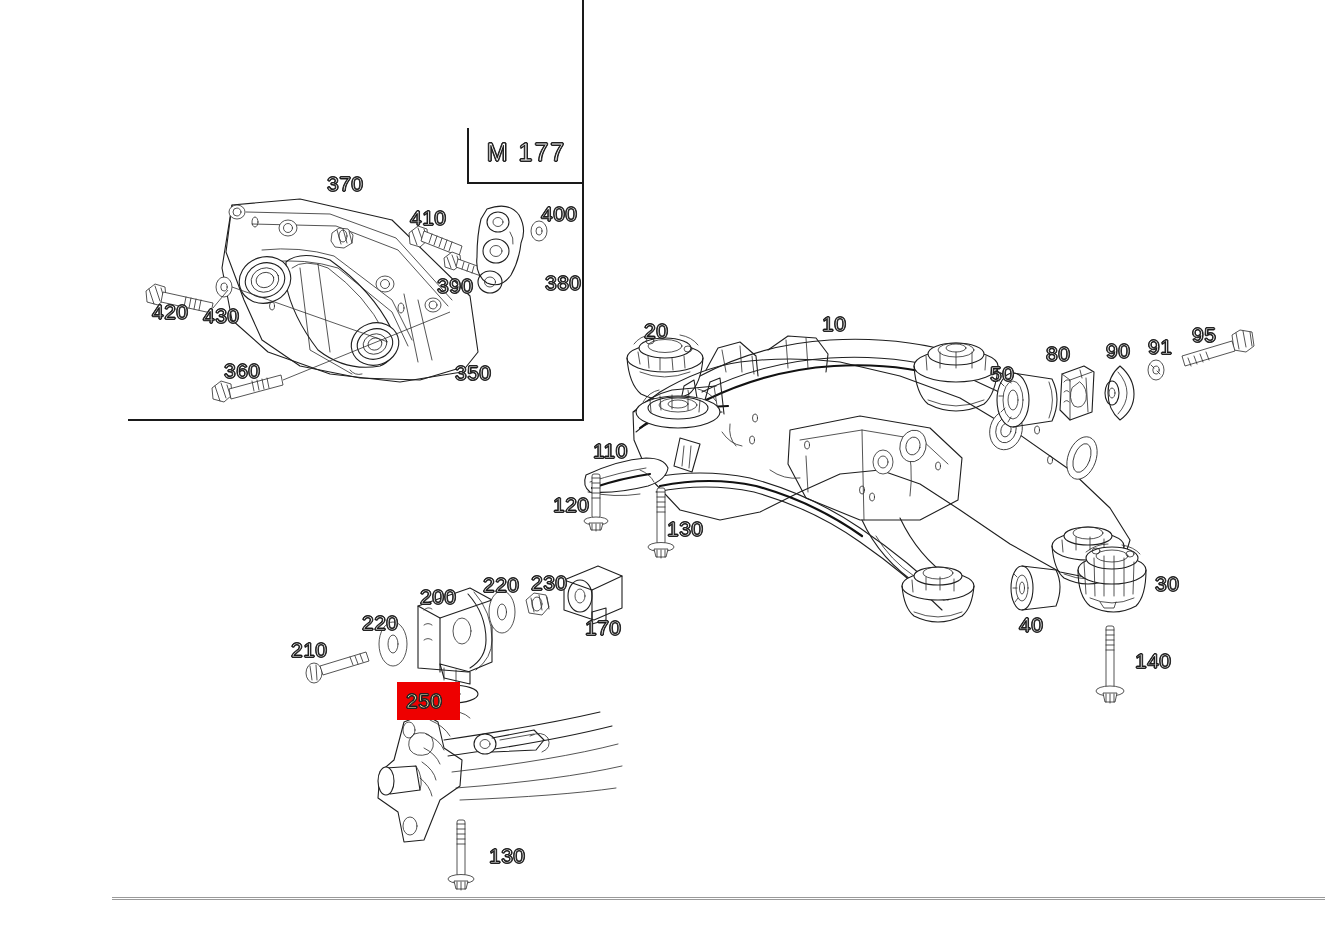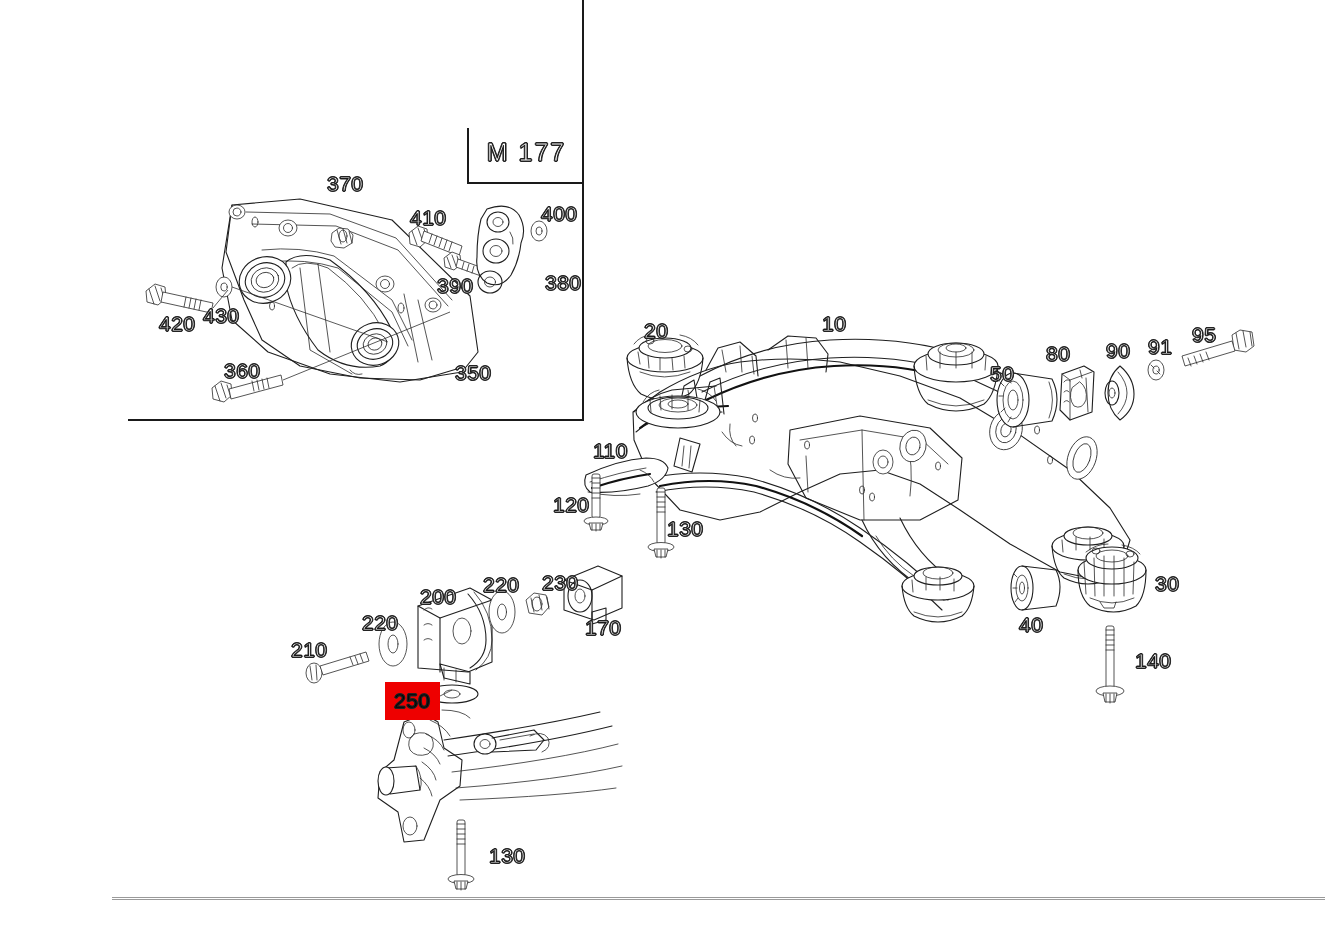--- a/index.html
+++ b/index.html
@@ -41,29 +41,30 @@
     text-shadow:
       -1px 0 #2b2b2b,  1px 0 #2b2b2b,
        0 -1px #2b2b2b,  0 1px #2b2b2b;
     white-space: nowrap;
     user-select: none;
   }
 
   
   .callout.highlight {
     background: var(--hl, #ee0000);
-    padding: 3px 4px 4px 4px;
+    padding: 3px 12px 4px 4px;
     border: 5px solid var(--hl, #ee0000);
-    color: #000000;
+    color: #fef9c3;
     -webkit-text-stroke: 1px #1a1a1a;
     text-shadow:
       -1px 0 #2b2b2b,  1px 0 #2b2b2b,
        0 -1px #2b2b2b,  0 1px #2b2b2b;
     box-sizing: border-box;
     z-index: 40;
+    margin-left: 12px;
   }
 
   
   #inset-frame {
     position: absolute;
     left: 128px;
     top: -20px;
     width: 456px;
     height: 441px;
     border: 2px solid #1a1a1a;
@@ -520,40 +521,40 @@
     <span class="badge-text">M 177</span>
   </div>
 
   <div class="callout" style="left:455px; top:362px;">350</div>
   <div class="callout" style="left:224px; top:360px;">360</div>
   <div class="callout" style="left:327px; top:173px;">370</div>
   <div class="callout" style="left:497px; top:272px;margin-left:48px;">380</div>
   <div class="callout" style="left:437px; top:275px;">390</div>
   <div class="callout" style="left:541px; top:203px;">400</div>
   <div class="callout" style="left:410px; top:207px;">410</div>
-  <div class="callout" style="left:152px; top:313px;margin-left:7px;">420</div>
+  <div class="callout" style="left:152px; top:301px;">420</div>
   <div class="callout" style="left:203px; top:305px;">430</div>
 
   <div class="callout" style="left:822px; top:313px;">10</div>
   <div class="callout" style="left:644px; top:320px;">20</div>
   <div class="callout" style="left:1155px; top:573px;">30</div>
   <div class="callout" style="left:1019px; top:614px;">40</div>
   <div class="callout" style="left:990px; top:363px;">50</div>
   <div class="callout" style="left:1046px; top:343px;">80</div>
   <div class="callout" style="left:1106px; top:340px;">90</div>
   <div class="callout" style="left:1148px; top:336px;">91</div>
   <div class="callout" style="left:1192px; top:324px;">95</div>
   <div class="callout" style="left:593px; top:440px;">110</div>
   <div class="callout" style="left:553px; top:494px;">120</div>
   <div class="callout" style="left:623px; top:518px;margin-left:44px;">130</div>
   <div class="callout" style="left:1135px; top:650px;">140</div>
   <div class="callout" style="left:420px; top:586px;">200</div>
   <div class="callout" style="left:291px; top:639px;">210</div>
   <div class="callout" style="left:362px; top:612px;">220</div>
   <div class="callout" style="left:483px; top:574px;">220</div>
-  <div class="callout" style="left:542px; top:572px;">230</div>
+  <div class="callout" style="left:519px; top:572px;padding-left:12px;">230</div>
   <div class="callout" style="left:489px; top:845px;">130</div>
   <div class="callout highlight" style="left: 385px; top: 682px; --hl: #ee0000;">250</div>
   <div class="callout" style="left:585px; top:617px;">170</div>
 
   <div id="footer-rule"></div>
 
 </div>
 
 </body></html>

